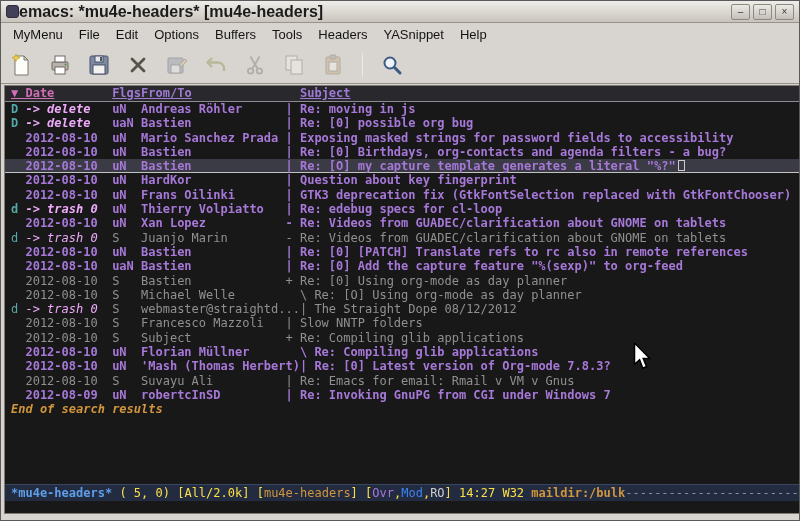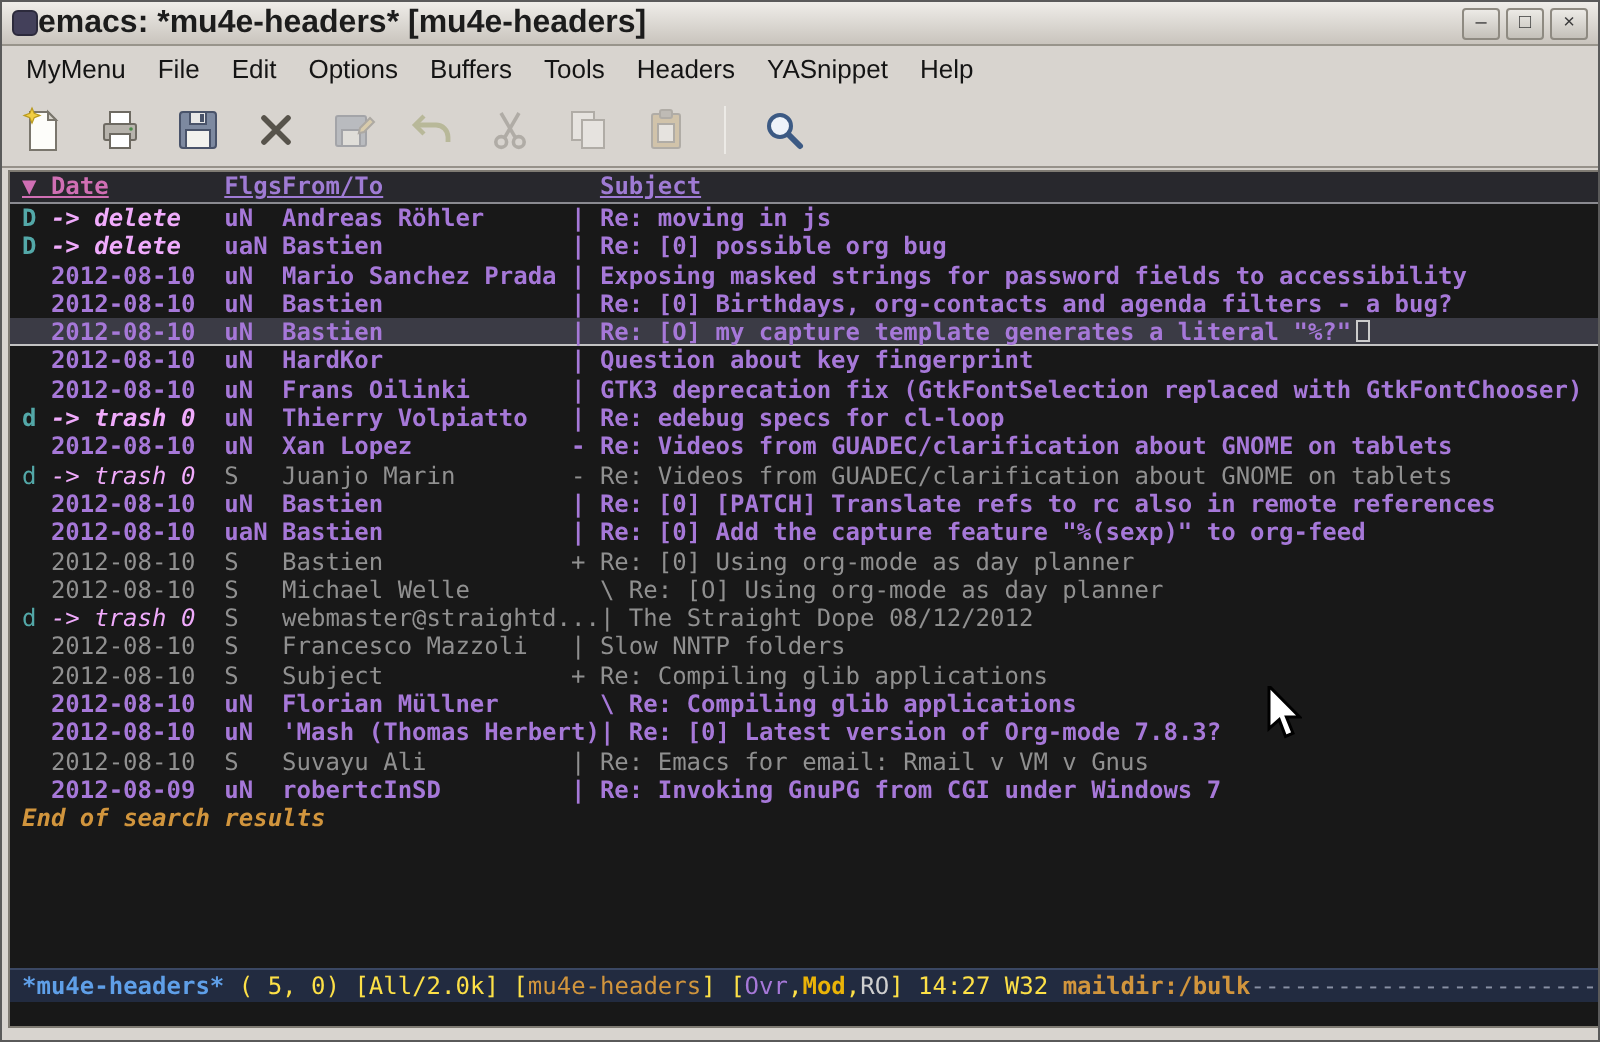--- a/index.html
+++ b/index.html
@@ -64,21 +64,21 @@
             height:14.3px; white-space:pre; }
 
   
   .modeline { height:17px; flex:0 0 17px; background:#222b40; border-top:1px solid #3a4763;
               font-family:"DejaVu Sans Mono", monospace; font-size:12px; line-height:16px;
               padding-left:6px; white-space:pre; overflow:hidden; }
   .ml-buffer { color:#5f9fe8; font-weight:bold; }
   .ml-plain  { color:#fde047; }
   .ml-mode   { color:#d1953d; }
   .ml-ovr    { color:#a678d8;text-align:right; }
-  .ml-mod    { color:#eab308; font-weight:bold; }
+  .ml-mod    { color:#3b82f6; font-weight:normal; }
   .ml-ro     { color:#cfcfcf; }
   .ml-folder { color:#d1953d; font-weight:bold; }
   .ml-dashes { color:#8890a4; }
 
   .echo { flex:0 0 12px; background:#181818; }
 
   
   .mouse { position:absolute; left:632px; top:342px; pointer-events:none; }
 </style>
 </head>

